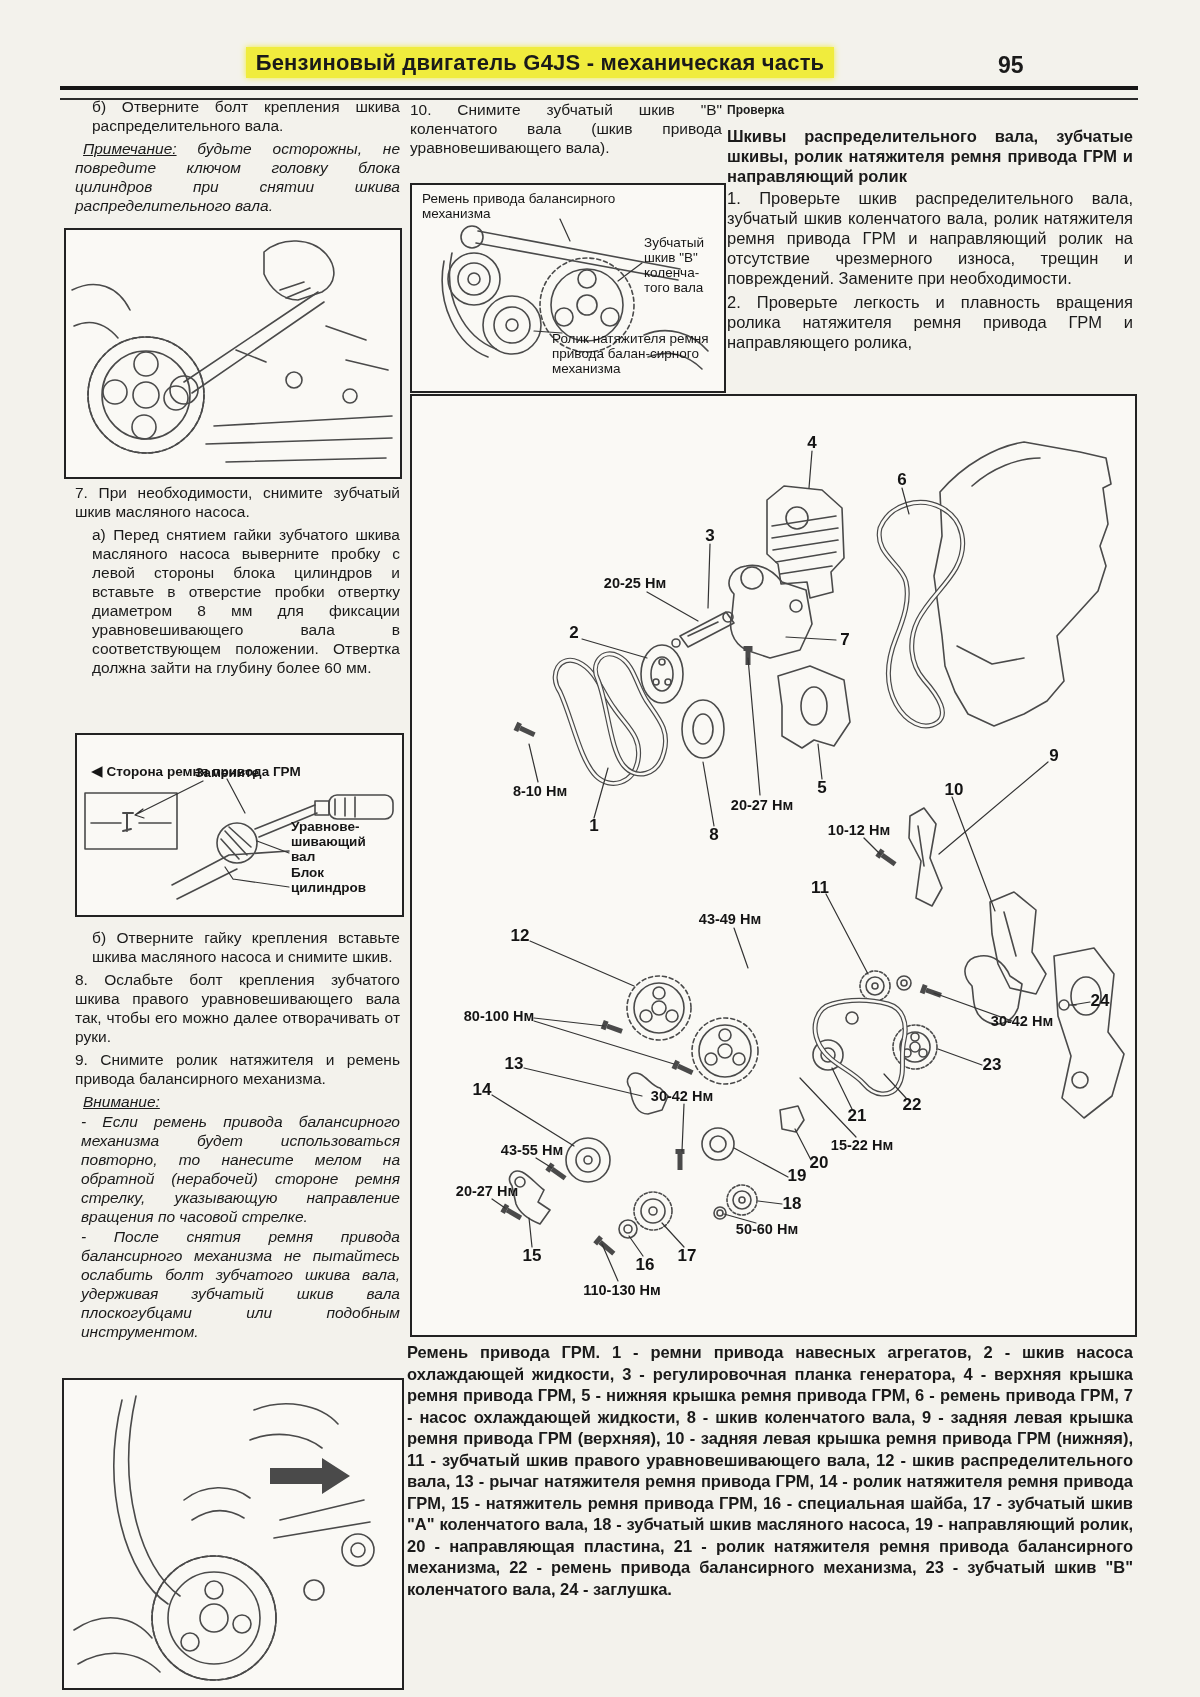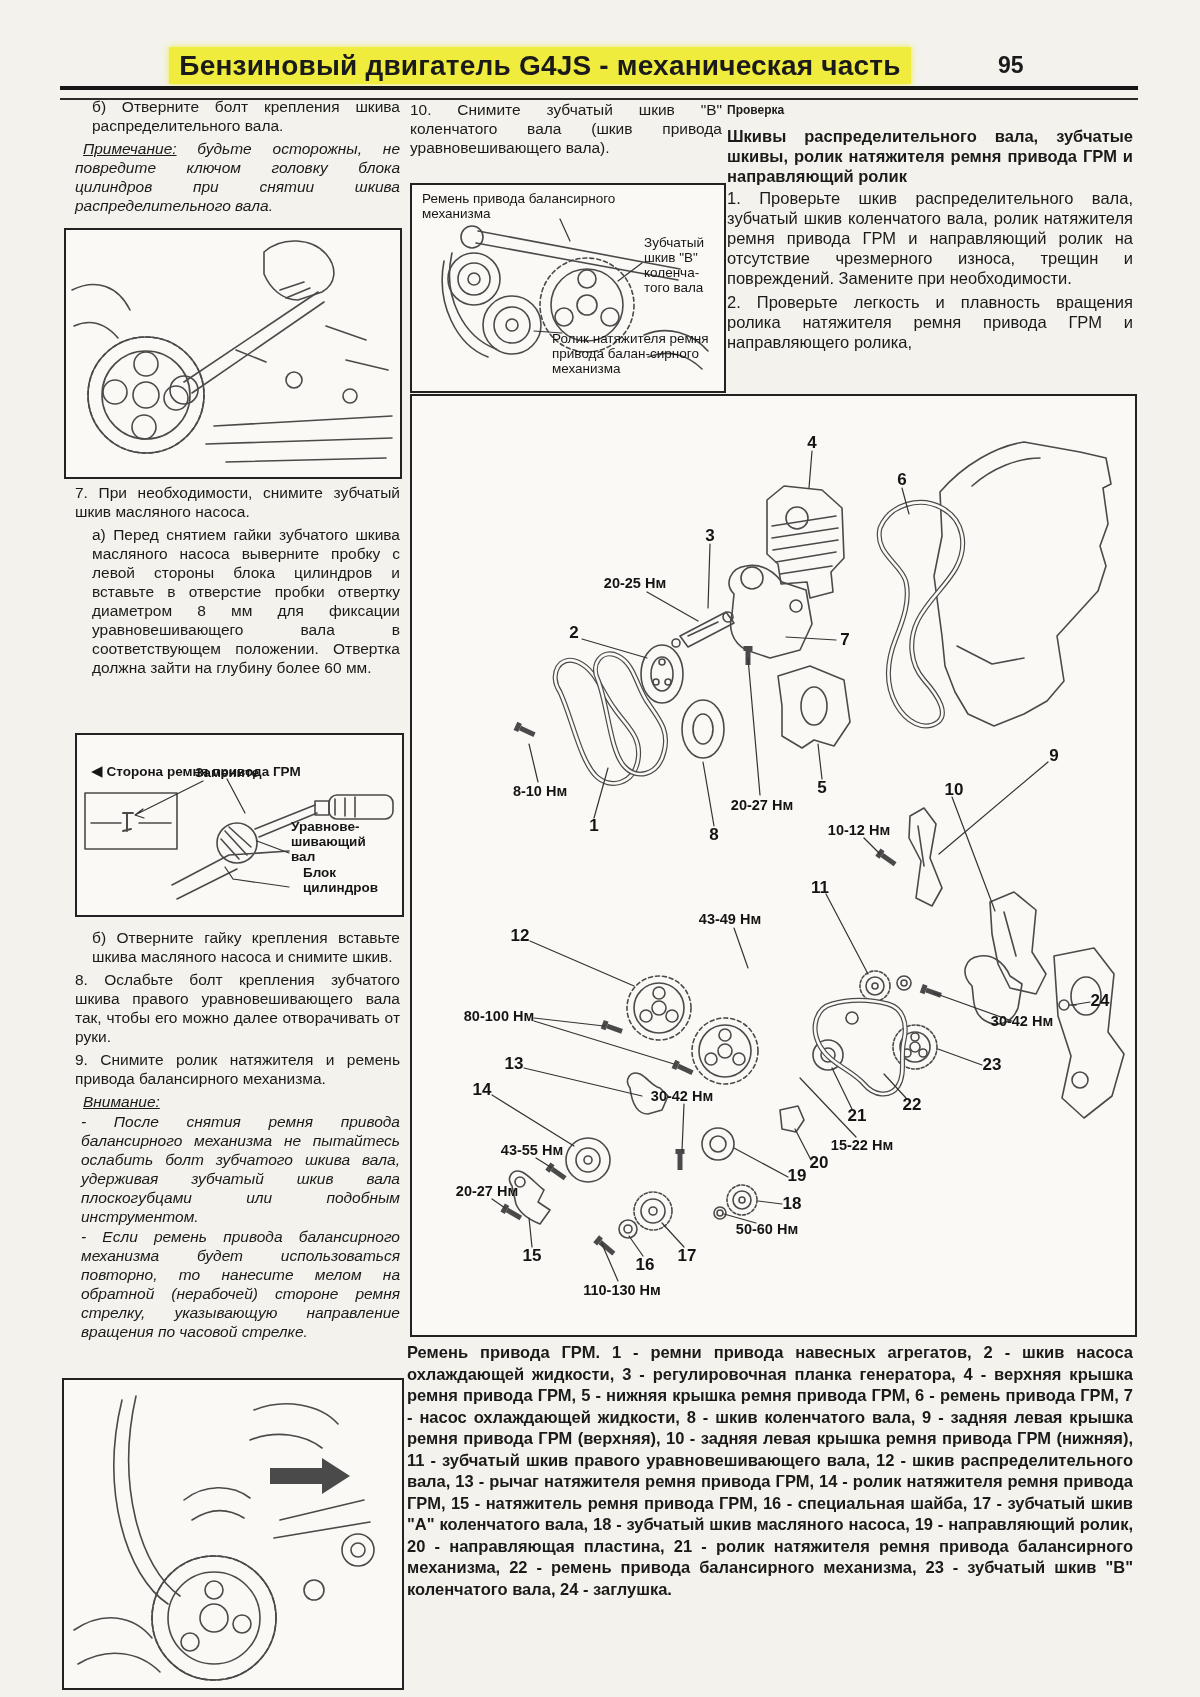--- a/index.html
+++ b/index.html
@@ -5,21 +5,21 @@
   html,body{margin:0;padding:0;}
   body{
     width:1200px;height:1697px;position:relative;overflow:hidden;
     background:#f3f2ec;color:#1a1a1a;
     font-family:"Liberation Sans","DejaVu Sans",sans-serif;
   }
   .abs{position:absolute;}
   
   .hdr-title{
     top:50px;left:0;width:1080px;text-align:center;
-    font-size:28px;font-weight:bold;letter-spacing:.2px;
+    font-size:22px;font-weight:bold;letter-spacing:.2px;
   }
   .hdr-title .hl{background:#f0ec3d;padding:3px 10px;box-shadow:0 0 6px #f0ec3d;}
   .hdr-num{top:52px;left:998px;width:60px;font-size:23px;font-weight:bold;}
   .hdr-rule{top:86px;left:60px;width:1078px;height:8px;
     border-top:4px solid #161616;border-bottom:2px solid #2b2b2b;}
   
   .col{font-size:15.5px;line-height:19px;text-align:justify;}
   .col p{margin:0 0 4px 0;}
   .ind{padding-left:17px;}
   .note,.warn{font-style:italic;}
@@ -37,21 +37,21 @@
   .photo1{top:228px;left:64px;width:334px;height:247px;}
   .inset{top:733px;left:75px;width:325px;height:180px;}
   .photo3{top:1378px;left:62px;width:338px;height:308px;}
   .midphoto{top:183px;left:410px;width:312px;height:206px;}
   .figure svg{position:absolute;left:0;top:0;}
   .figlbl{position:absolute;font-size:13.5px;line-height:15px;font-weight:bold;color:#161616;text-align:left;}
   .lbl-arrow{left:14px;top:28px;text-align:right;}
   .lbl-arrow .tri{font-size:15px;margin-right:4px;}
   .lbl-zaglushka{left:118px;top:30px;}
   .lbl-val{left:214px;top:84px;width:100px;}
-  .lbl-blok{left:214px;top:130px;width:100px;margin-left:12px;}
+  .lbl-blok{left:214px;top:130px;width:100px;}
   .ml-belt{left:10px;top:6px;width:210px;font-weight:normal;}
   .ml-sprocket{left:232px;top:50px;width:74px;font-weight:normal;}
   .ml-roller{left:140px;top:146px;width:162px;font-weight:normal;}
   
   .diagram{top:394px;left:410px;width:723px;height:939px;background:#faf9f5;border:2px solid #222;}
   .diagram svg{position:absolute;left:0;top:0;}
   .dlabels{position:absolute;left:0;top:0;width:100%;height:100%;}
   .callout{position:absolute;transform:translate(-50%,-50%);
     font-size:17px;font-weight:bold;color:#141414;}
   .torque{position:absolute;transform:translate(-50%,-50%);white-space:nowrap;
@@ -129,22 +129,22 @@
   <span class="figlbl lbl-val">Уравнове-шивающий вал</span>
   <span class="figlbl lbl-blok">Блок цилиндров</span>
 </div>
 
 <div class="abs col left-3">
   <p class="ind">б) Отверните гайку крепления вставьте шкива масляного насоса и снимите шкив.</p>
   <p>8. Ослабьте болт крепления зубчатого шкива правого уравновешивающего вала так, чтобы его можно далее отворачивать от руки.</p>
   <p>9. Снимите ролик натяжителя и ремень привода балансирного механизма.</p>
   <p style="margin-bottom:1px;"><span class="warn-label">Внимание:</span></p>
   <div class="warn">
+    <p>- Если ремень привода балансирного механизма будет использоваться повторно, то нанесите мелом на обратной (нерабочей) стороне ремня стрелку, указывающую направление вращения по часовой стрелке.</p>
     <p>- После снятия ремня привода балансирного механизма не пытайтесь ослабить болт зубчатого шкива вала, удерживая зубчатый шкив вала плоскогубцами или подобным инструментом.</p>
-    <p>- Если ремень привода балансирного механизма будет использоваться повторно, то нанесите мелом на обратной (нерабочей) стороне ремня стрелку, указывающую направление вращения по часовой стрелке.</p>
   </div>
 </div>
 
 <div class="abs figure photo3">
   <svg class="art" width="334" height="304" viewBox="0 0 334 304">
     <circle cx="150" cy="238" r="62"></circle>
     <circle cx="150" cy="238" r="62" stroke-dasharray="5 3"></circle>
     <circle cx="150" cy="238" r="46"></circle>
     <circle cx="150" cy="238" r="14"></circle>
     <circle cx="150" cy="210" r="9"></circle>

